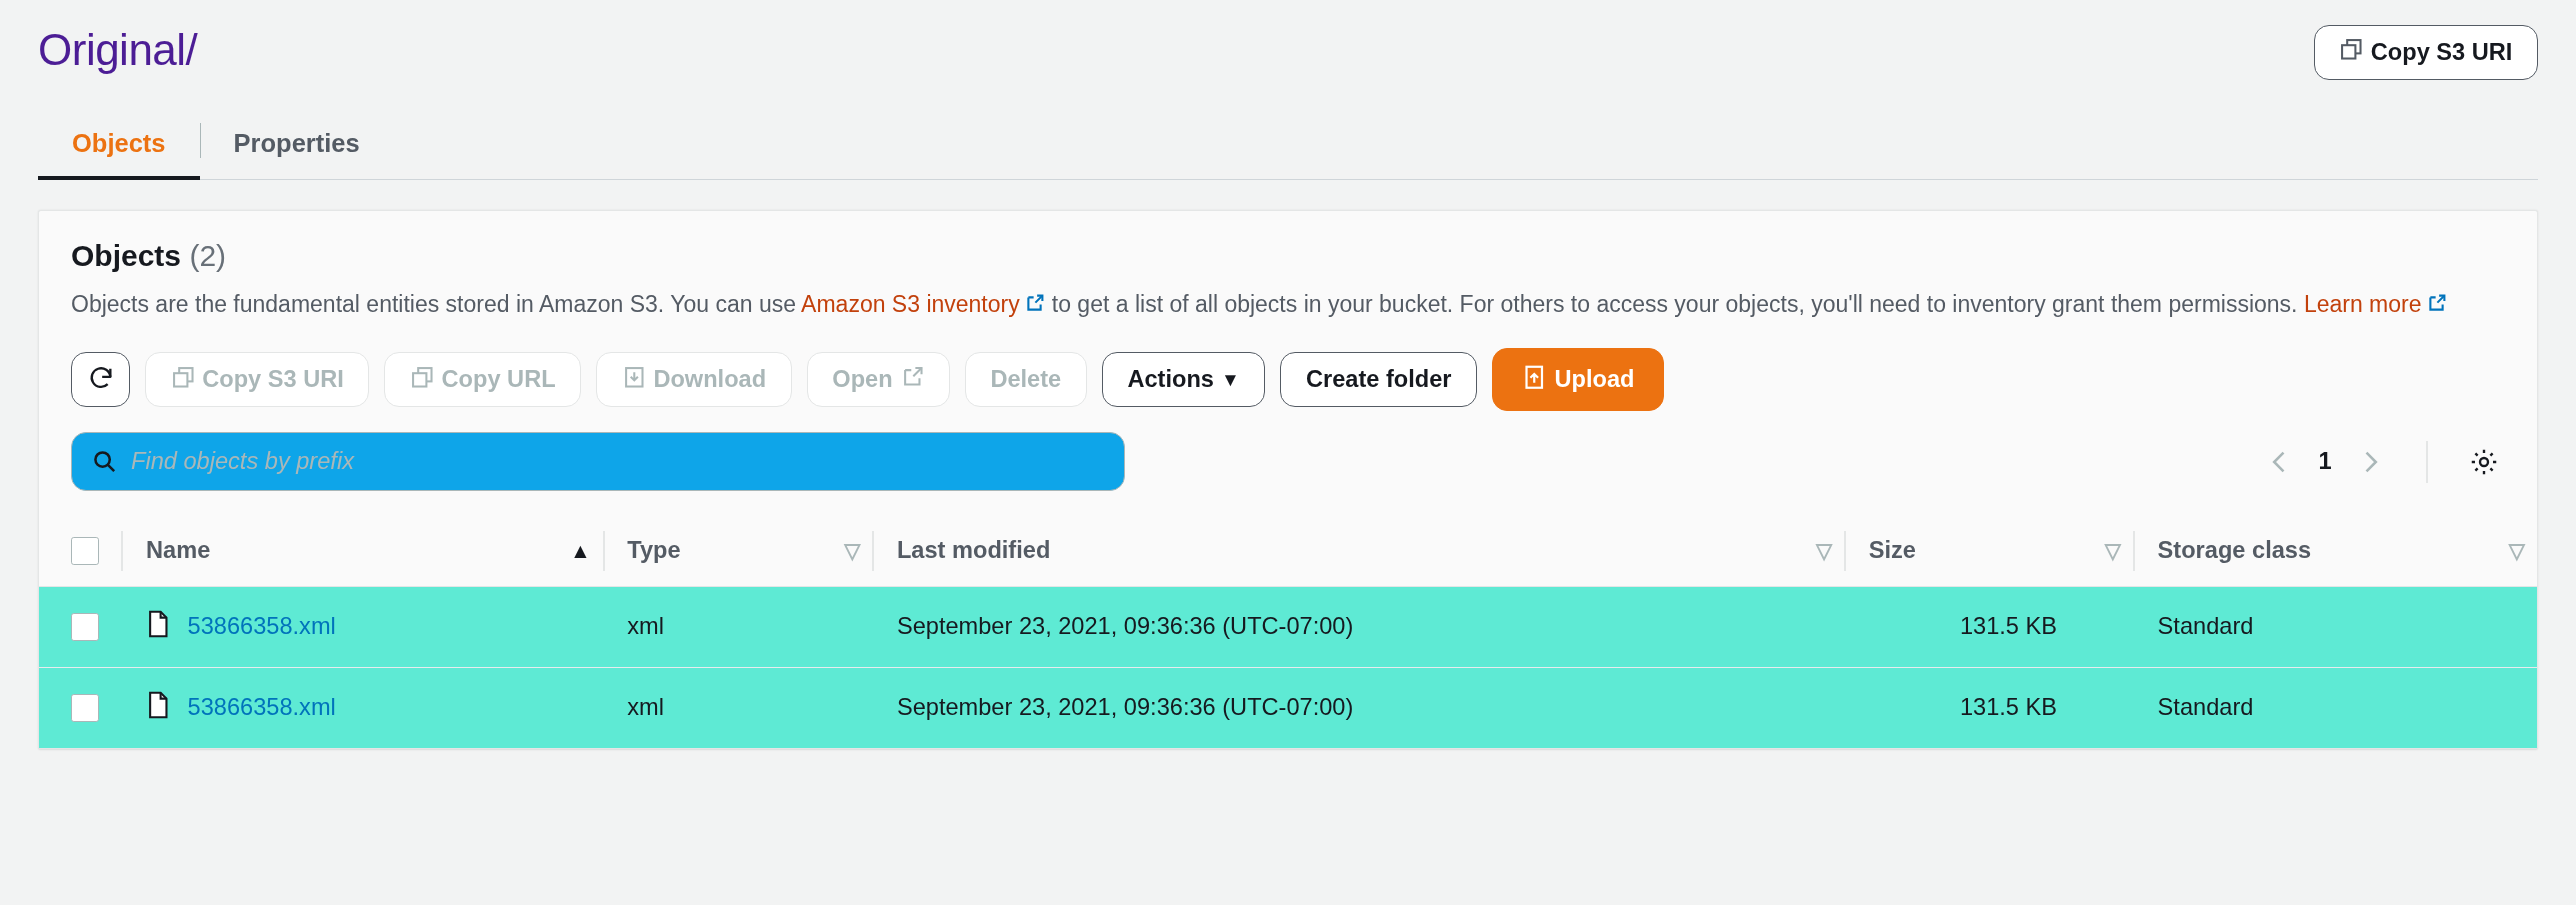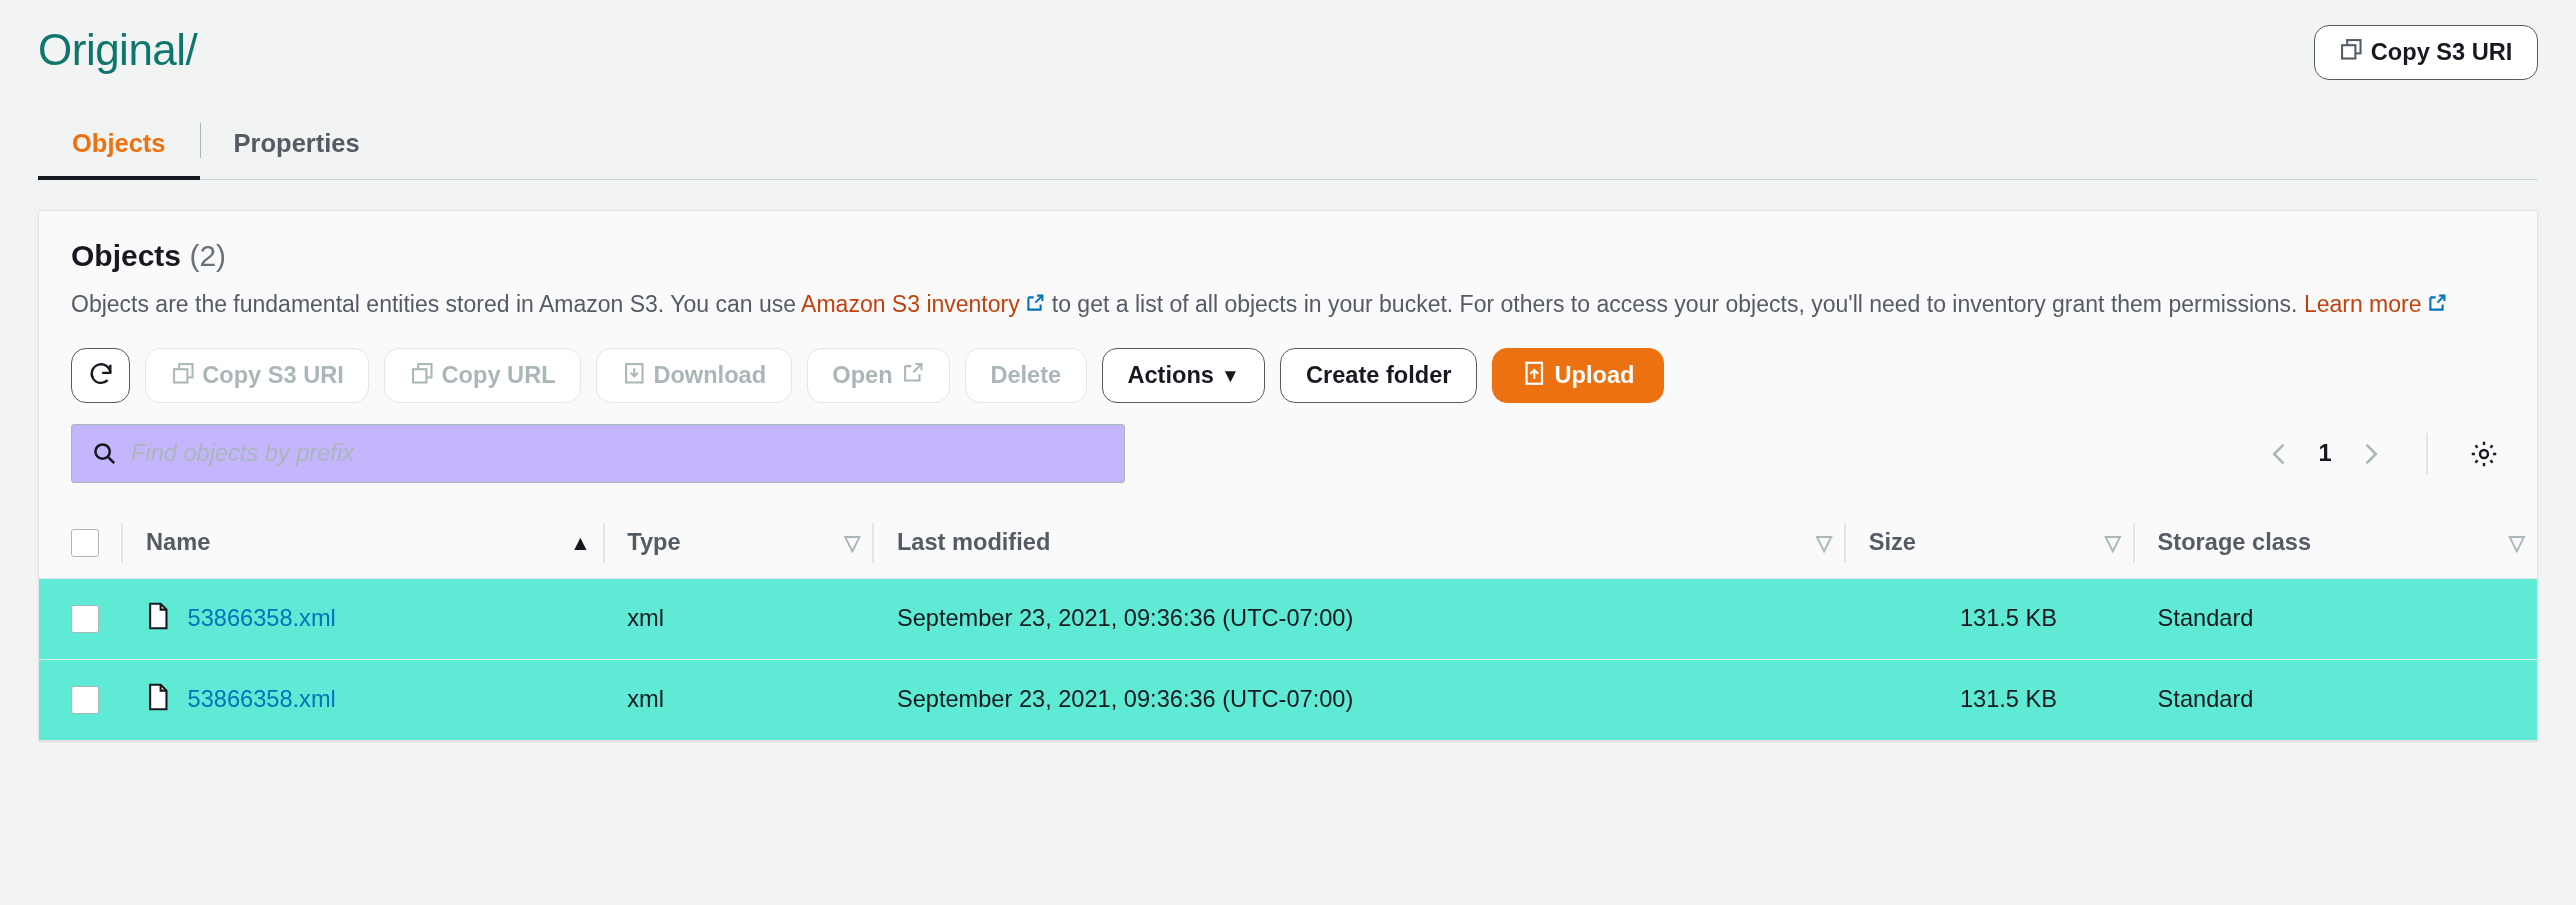--- a/index.html
+++ b/index.html
@@ -11,39 +11,39 @@
     overflow: hidden;
   }
 
   
   .page-header {
     display: flex; align-items: flex-start; justify-content: space-between;
     padding: 24.6px 38px 0 38px;
   }
   .page-title {
     font-size: 44px; font-weight: 400; letter-spacing: -0.5px;
-    color: #0f766e; line-height: 1.15;
+    color: #4c1d95; line-height: 1.15;
   }
   .btn {
     display: inline-flex; align-items: center; justify-content: center;
     gap: 7px; border-radius: 15px; cursor: pointer;
     font-weight: 700; white-space: nowrap; background: #fff;
   }
   .btn-normal {
     border: 1.9px solid #545b64; color: #16191f;
     font-size: 23.6px; padding: 13.2px 24.6px; height: 55px;
   }
   .btn-disabled {
     border: 1.9px solid #e4e6e6; color: #aab7b8; background: #fff;
     font-size: 23.6px; padding: 13.2px 24.6px; height: 55px;
     cursor: default;
   }
   .btn-primary {
     background: #ec7211; border: 1.9px solid #ec7211; color: #fff;
-    font-size: 23.6px; padding: 13.2px 28px; height: 55px;
+    font-size: 23.6px; padding: 13.2px 28px; height: 63px;
   }
   .btn-icon-only {
     border: 1.9px solid #545b64; color: #16191f;
     width: 59px; height: 55px; padding: 0;
   }
 
   
   .tabs-bar {
     margin: 34px 38px 0 38px;
     border-bottom: 1.9px solid #cfd5d9;
@@ -89,21 +89,21 @@
     display: flex; align-items: center; gap: 15px;
     margin-top: 24.6px; flex-wrap: nowrap;
   }
 
   
   .search-row {
     display: flex; align-items: center; margin-top: 21px; gap: 19px;
   }
   .search-box {
     position: relative; width: 1054px; height: 59px;
-    border: 1.9px solid #aab7b8; border-radius: 3px; background: #c4b5fd;
+    border: 1.9px solid #aab7b8; border-radius: 15px; background: #0ea5e9;
     display: flex; align-items: center; padding-left: 59px;
   }
   .search-box .mag { position: absolute; left: 19px; top: 15px; }
   .search-box input {
     border: none; outline: none; width: 100%; height: 100%;
     font-size: 23.6px; font-style: italic; color: #16191f;
     font-family: "Liberation Sans", sans-serif; background: transparent;
   }
   .search-box input::placeholder { color: #aab7b8; font-style: italic; }
   .pager { display: flex; align-items: center; gap: 24.6px; margin-left: auto; }

